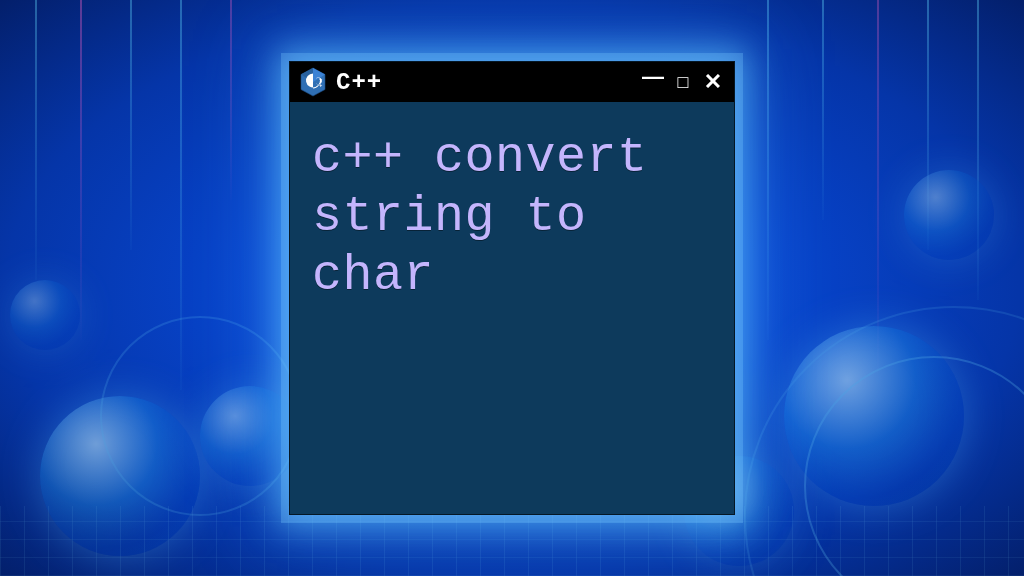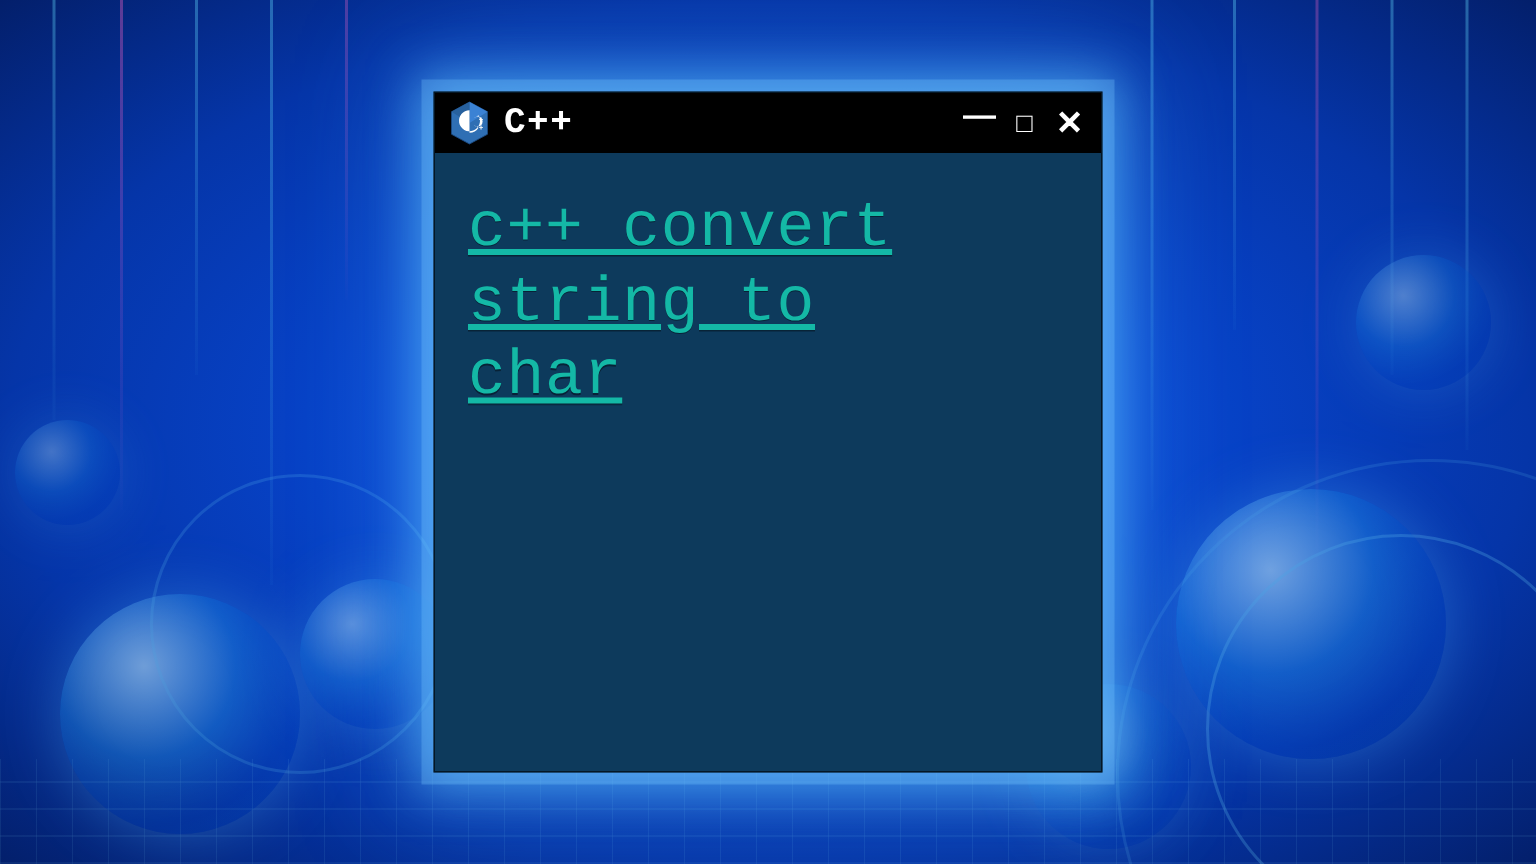--- a/index.html
+++ b/index.html
@@ -117,27 +117,26 @@
     .win-btn { width: 22px; text-align: center; line-height: 1; }
     .win-min { position: relative; top: -5px; }
     .win-max { font-size: 18px; }
     .win-close { font-size: 22px; }
     
     .content {
       padding: 26px 22px;
     }
     .content-text {
       font-family: 'Courier New', Courier, monospace;
-      font-size: 42px;
+      font-size: 50px;
       line-height: 1.18;
-      color: #14b8a6;
+      color: #c4b5fd;
       letter-spacing: 0.5px;
       text-shadow: 0 1px 0 rgba(0,0,0,0.4);
       white-space: pre-line;
-      text-decoration: underline;
     }
   </style>
 </head>
 <body>
 
 <div class="bg-lines">
   <div class="vline v1"></div>
     <div class="vline v2"></div>
     <div class="vline v3"></div>
   <div class="vline v4"></div>

